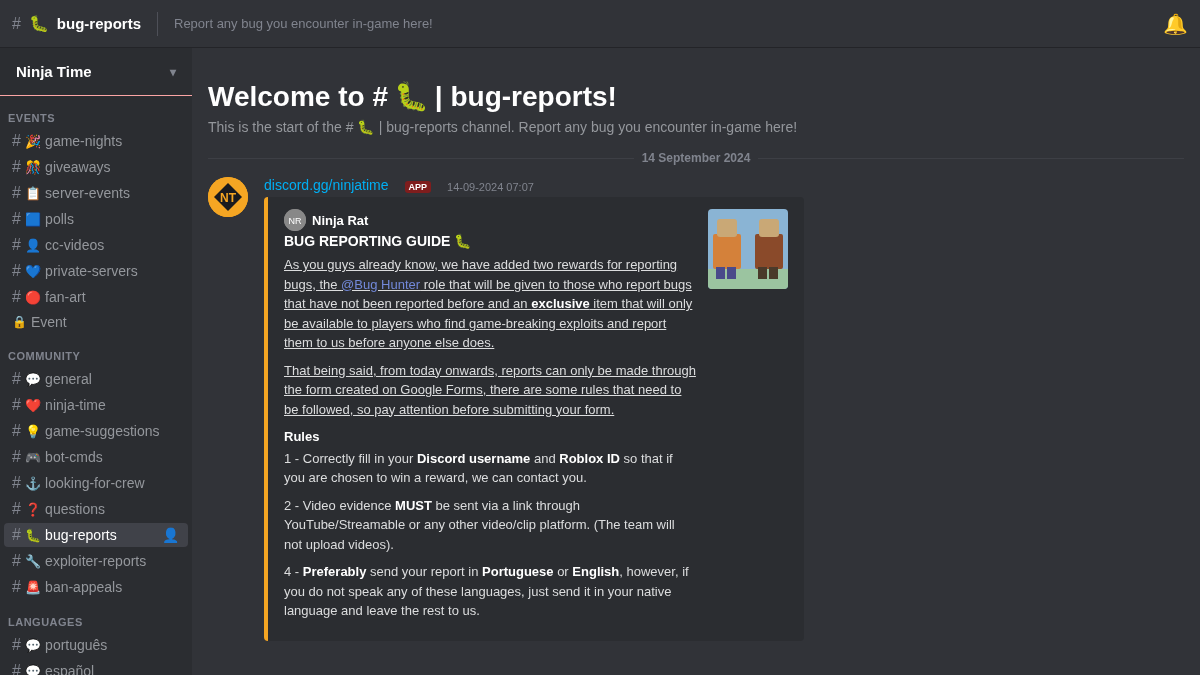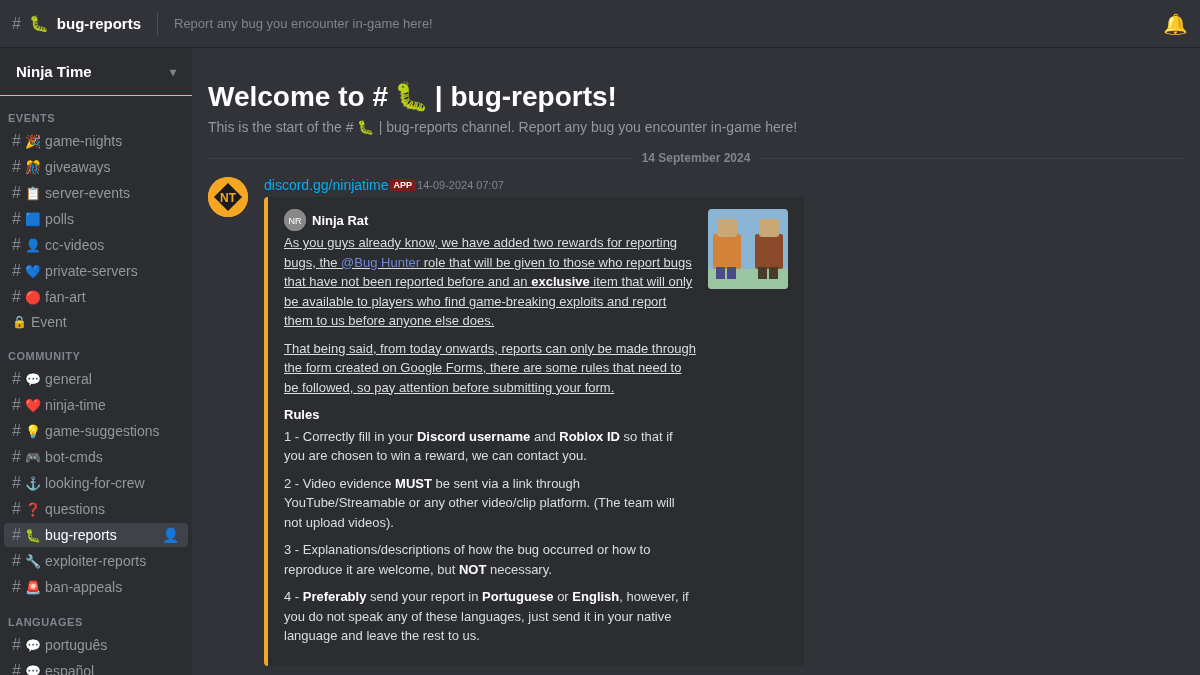--- a/index.html
+++ b/index.html
@@ -185,22 +185,22 @@
       background: #f5a623;
       display: flex;
       align-items: center;
       justify-content: flex-end;
       flex-shrink: 0;
     }
 
     .message-content-area { flex: 1; }
     .message-header {
       display: flex;
-      align-items: center;
-      gap: 1px;
+      align-items: flex-end;
+      gap: 16px;
       margin-bottom: 4px;
     }
     .message-app-badge {
       background: #7f1d1d;
       color: #fff;
       font-size: 9px;
       font-weight: 700;
       padding: 1px 4px;
       border-radius: 3px;
       text-transform: uppercase;
@@ -425,27 +425,30 @@
             <div class="embed-body">
               <div class="embed-author">
                 <div class="embed-author-avatar">
                   <svg width="22" height="22" viewBox="0 0 22 22">
                     <circle cx="11" cy="11" r="11" fill="#888"></circle>
                     <text x="11" y="15" text-anchor="middle" font-size="9" fill="#fff">NR</text>
                   </svg>
                 </div>
                 <span class="embed-author-name">Ninja Rat</span>
               </div>
+              <div class="embed-title">
+                <span>BUG REPORTING GUIDE</span>
+                <span> 🐛</span>
+              </div>
               <div class="embed-text">
                 <p>As you guys already know, we have added two rewards for reporting bugs, the <span class="mention">@Bug Hunter</span> role that will be given to those who report bugs that have not been reported before and an <strong>exclusive</strong> item that will only be available to players who find game-breaking exploits and report them to us before anyone else does.</p>
                 <p>That being said, from today onwards, reports can only be made through the form created on Google Forms, there are some rules that need to be followed, so pay attention before submitting your form.</p>
                 <span class="section-title">Rules</span>
                 <div class="rule-item">1 - Correctly fill in your <strong>Discord username</strong> and <strong>Roblox ID</strong> so that if you are chosen to win a reward, we can contact you.</div>
                 <div class="rule-item">2 - Video evidence <strong>MUST</strong> be sent via a link through YouTube/Streamable or any other video/clip platform. (The team will not upload videos).</div>
-                <div class="rule-item">3 - Explanations/descriptions of how the bug occurred or how to reproduce it are welcome, but <strong>NOT</strong> necessary.</div>
                 <div class="rule-item">4 - <strong>Preferably</strong> send your report in <strong>Portuguese</strong> or <strong>English</strong>, however, if you do not speak any of these languages, just send it in your native language and leave the rest to us.</div>
 
               </div>
             </div>
 
             <div class="embed-thumbnail">
               <svg width="80" height="80" viewBox="0 0 80 80" xmlns="http://www.w3.org/2000/svg">
 
                 <rect width="80" height="80" fill="#8ab4d4"></rect>
 

